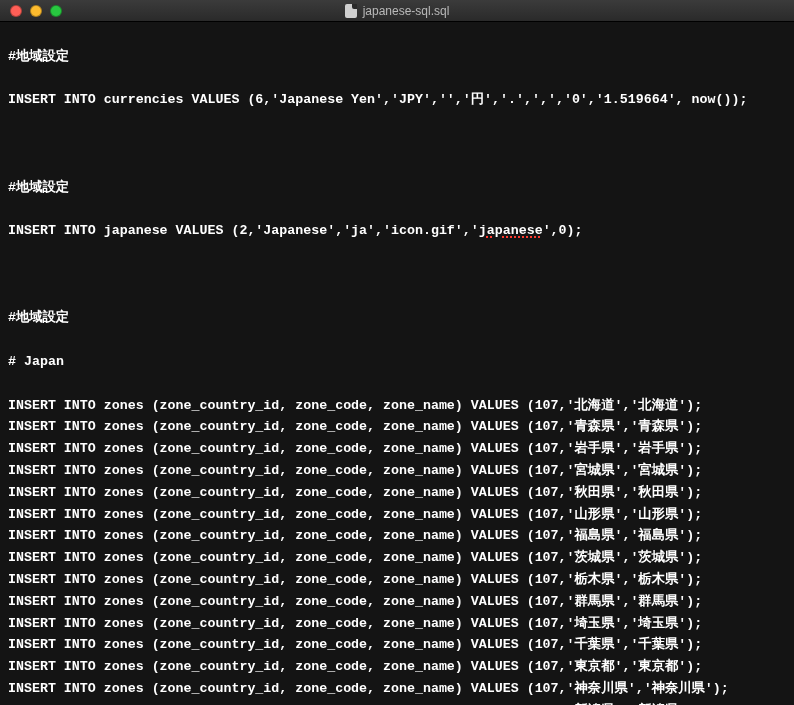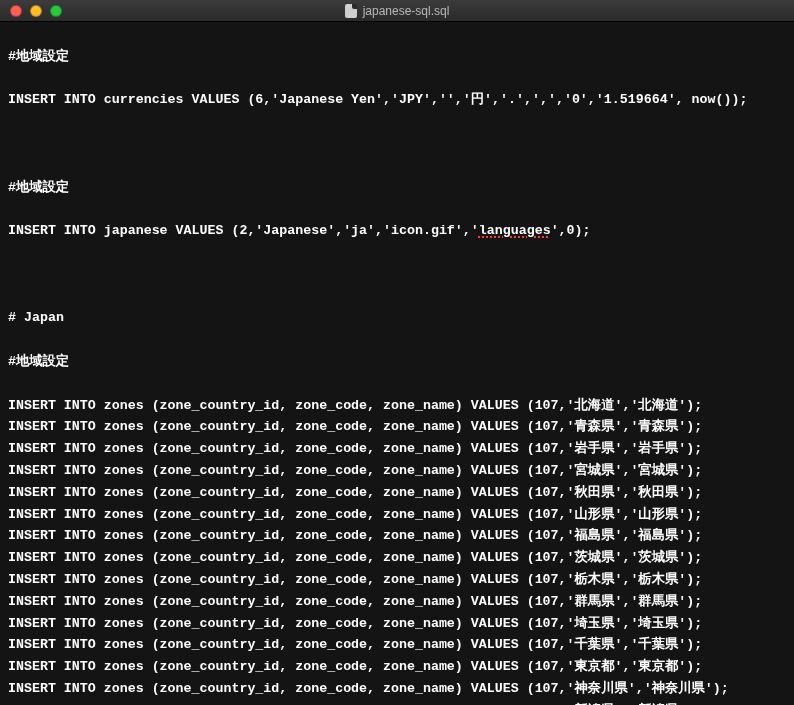--- a/index.html
+++ b/index.html
@@ -86,18 +86,18 @@
     <div class="file-icon"></div>
     <span class="title-text">japanese-sql.sql</span>
   </div>
 </div>
 
 <div class="editor">
 <div class="line"><span>#地域設定</span></div>
 <div class="line"><span>INSERT INTO currencies VALUES (6,'Japanese Yen','JPY','','円','.',',','0','1.519664', now());</span></div>
 <div class="line"></div>
 <div class="line"><span>#地域設定</span></div>
-<div class="line"><span>INSERT INTO japanese VALUES (2,'Japanese','ja','icon.gif','</span><span class="spell">languages</span><span>',0);</span></div>
+<div class="line"><span>INSERT INTO japanese VALUES (2,'Japanese','ja','icon.gif','</span><span class="spell">japanese</span><span>',0);</span></div>
 <div class="line"></div>
+<div class="line"><span>#地域設定</span></div>
 <div class="line"><span># Japan</span></div>
-<div class="line"><span>#地域設定</span></div>
 <div id="zones-container"><div class="line">INSERT INTO zones (zone_country_id, zone_code, zone_name) VALUES (107,'北海道','北海道');</div><div class="line">INSERT INTO zones (zone_country_id, zone_code, zone_name) VALUES (107,'青森県','青森県');</div><div class="line">INSERT INTO zones (zone_country_id, zone_code, zone_name) VALUES (107,'岩手県','岩手県');</div><div class="line">INSERT INTO zones (zone_country_id, zone_code, zone_name) VALUES (107,'宮城県','宮城県');</div><div class="line">INSERT INTO zones (zone_country_id, zone_code, zone_name) VALUES (107,'秋田県','秋田県');</div><div class="line">INSERT INTO zones (zone_country_id, zone_code, zone_name) VALUES (107,'山形県','山形県');</div><div class="line">INSERT INTO zones (zone_country_id, zone_code, zone_name) VALUES (107,'福島県','福島県');</div><div class="line">INSERT INTO zones (zone_country_id, zone_code, zone_name) VALUES (107,'茨城県','茨城県');</div><div class="line">INSERT INTO zones (zone_country_id, zone_code, zone_name) VALUES (107,'栃木県','栃木県');</div><div class="line">INSERT INTO zones (zone_country_id, zone_code, zone_name) VALUES (107,'群馬県','群馬県');</div><div class="line">INSERT INTO zones (zone_country_id, zone_code, zone_name) VALUES (107,'埼玉県','埼玉県');</div><div class="line">INSERT INTO zones (zone_country_id, zone_code, zone_name) VALUES (107,'千葉県','千葉県');</div><div class="line">INSERT INTO zones (zone_country_id, zone_code, zone_name) VALUES (107,'東京都','東京都');</div><div class="line">INSERT INTO zones (zone_country_id, zone_code, zone_name) VALUES (107,'神奈川県','神奈川県');</div><div class="line">INSERT INTO zones (zone_country_id, zone_code, zone_name) VALUES (107,'新潟県','新潟県');</div></div>
 </div>
 
 </body></html>

